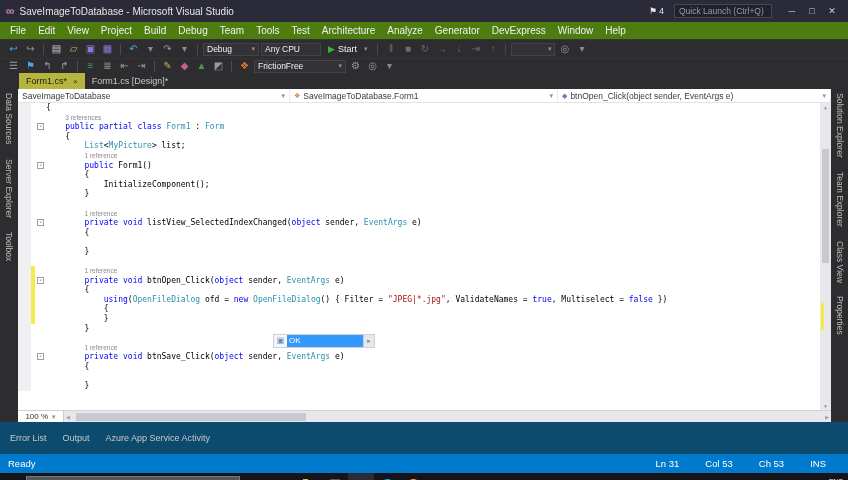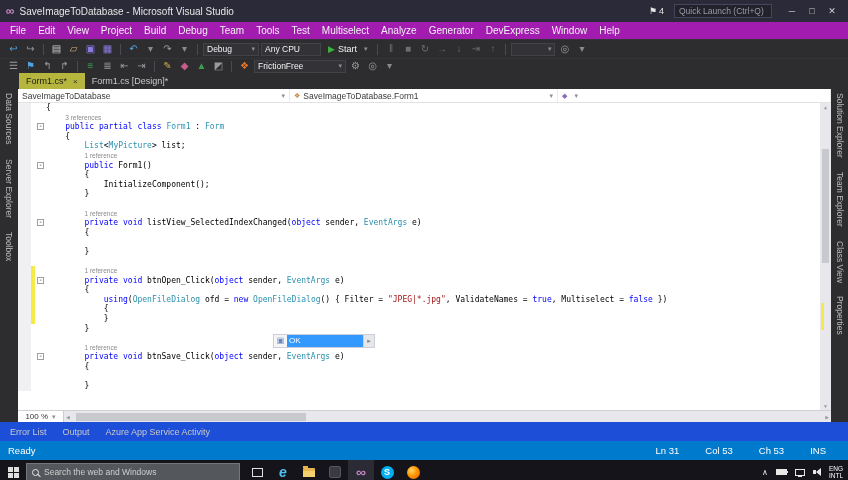--- a/index.html
+++ b/index.html
@@ -15,21 +15,21 @@
   .title-right { margin-left:auto; display:flex; align-items:center; gap:10px; }
   .notif { display:flex; align-items:center; gap:2px; color:#E6E6E6; font-size:9px; }
   .flag { font-size:9px; }
   .quick { width:98px; height:14px; background:#22222C; border:1px solid #46465A;
            color:#9A9AA6; font-size:8.5px; display:flex; align-items:center; padding:0 4px;
            white-space:nowrap; overflow:hidden; }
   .win-controls { display:flex; }
   .wc { width:20px; text-align:center; color:#D0D0D0; font-size:9px; cursor:default; }
 
   
-  .menubar { height:17px; background:#a21caf; display:flex; align-items:center;
+  .menubar { height:17px; background:#4d7c0f; display:flex; align-items:center;
              padding-left:4px; font-size:10px; color:#F1F1F1; flex:none; }
   .menu-items { display:flex; }
   .menu-item { padding:0 6px; white-space:nowrap; }
   .sign-in { margin-left:auto; padding-right:16px; color:#DADADA;margin-top:48px; }
 
   
   .toolbar { background:#2D2D30; display:flex; align-items:center; padding-left:6px;
              gap:2px; flex:none; border-top:1px solid #333338; }
   .toolbar.row1 { height:19px; }
   .toolbar.row2 { height:15px; }
@@ -117,21 +117,21 @@
                    display:flex; align-items:center; font-size:8px; flex:none; }
   .zoom { width:46px; height:100%; background:#fff; border-right:1px solid #CCCCD0;
           display:flex; align-items:center; justify-content:center; padding:0 3px;
           color:#333; }
   .hscroll { flex:1; position:relative; height:100%; }
   .h-left { position:absolute; left:2px; top:3px; font-size:5px; color:#9A9AA2; }
   .h-right { position:absolute; right:2px; top:3px; font-size:5px; color:#9A9AA2; }
   .hthumb { position:absolute; left:12px; top:2px; width:230px; height:8px; background:#C8C9CE; }
 
   
-  .panel-tabs { height:19px; background:#1d4ed8; display:flex; align-items:center;
+  .panel-tabs { height:32px; background:#0c4a6e; display:flex; align-items:center;
                 gap:16px; padding-left:10px; font-size:9px; color:#C8C8C8; flex:none; }
   .panel-tab { white-space:nowrap; }
 
   
   .statusbar { height:19px; background:var(--accent,#007ACC); color:#fff; display:flex;
                align-items:center; padding:0 8px; font-size:9.5px; flex:none; }
   .sb-right { margin-left:auto; display:flex; gap:26px; margin-right:14px; }
 
   
   .taskbar { height:24px; background:#14141A; display:flex; align-items:center; flex:none; }
@@ -203,21 +203,21 @@
     <span class="menu-items">
         <span class="menu-item">File</span>
         <span class="menu-item">Edit</span>
         <span class="menu-item">View</span>
         <span class="menu-item">Project</span>
         <span class="menu-item">Build</span>
         <span class="menu-item">Debug</span>
         <span class="menu-item">Team</span>
         <span class="menu-item">Tools</span>
         <span class="menu-item">Test</span>
-        <span class="menu-item">Multiselect</span>
+        <span class="menu-item">Architecture</span>
         <span class="menu-item">Analyze</span>
         <span class="menu-item">Generator</span>
         <span class="menu-item">DevExpress</span>
         <span class="menu-item">Window</span>
         <span class="menu-item">Help</span>
       </span>
     <span class="sign-in">Sign in</span>
   </div>
 
   <div class="toolbar row1">
@@ -312,20 +312,21 @@
           <span class="nav-text">SaveImageToDatabase</span>
           <span class="combo-arrow">▾</span>
         </div>
         <div class="nav-combo c2">
           <span class="nav-ico class">❖</span>
           <span class="nav-text">SaveImageToDatabase.Form1</span>
           <span class="combo-arrow">▾</span>
         </div>
         <div class="nav-combo c3">
           <span class="nav-ico method">◆</span>
+          <span class="nav-text">btnOpen_Click(object sender, EventArgs e)</span>
           <span class="combo-arrow">▾</span>
         </div>
       </div>
 
       <div class="editor">
         <div>
             <div class="code-line">
               <span class="margin-bp"></span>
               <span class="margin-chg"></span>
               <span class="margin-fold"></span>

